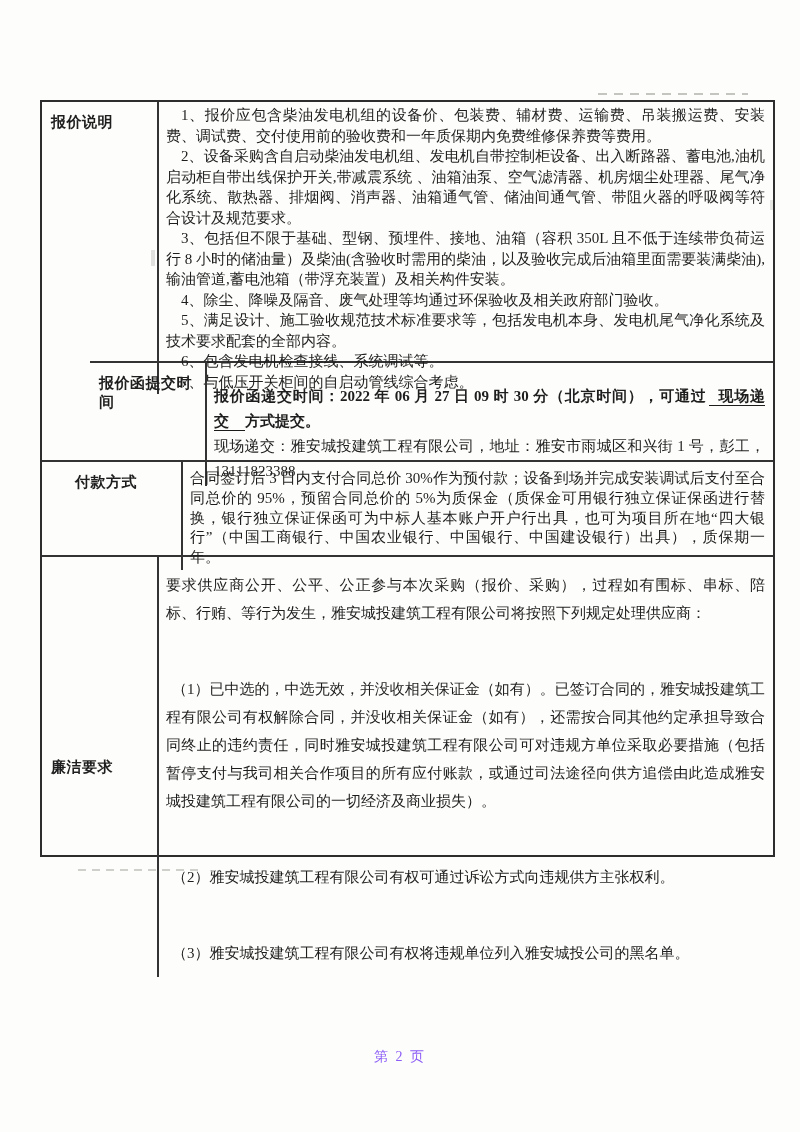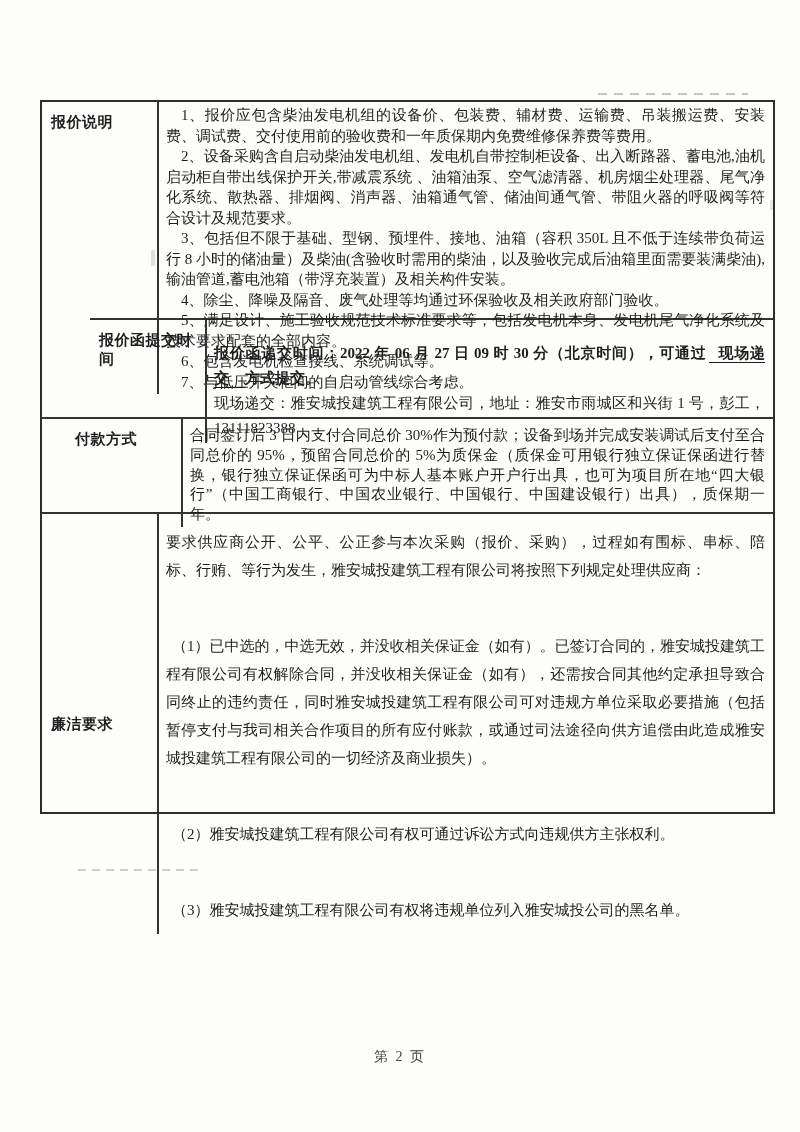--- a/index.html
+++ b/index.html
@@ -19,21 +19,21 @@
   .t-row { display:grid; grid-template-columns:117px 1fr; }
   .t-row + .t-row { border-top:2px solid #333; }
   .label-cell {
     border-right:2px solid #333;
     font-weight:bold; font-size:15px;
     padding:11px 2px 0 9px;
     letter-spacing:0.5px;
   }
   .label-center { display:flex; align-items:center; padding-top:0; }
   .content-cell { padding:3px 8px 2px 7px; font-size:15px; }
-  .row1 { height:216px; }
+  .row1 { height:259px; }
   .row2 { height:99px;margin-left:48px; }
   .row3 { height:95px;padding-left:24px; }
   .row4 { height:300px; }
   .row1 .content-cell p {
     line-height:20.5px; text-indent:15px; text-align:justify;
   }
   .row2 .content-cell { padding-top:21px; }
   .row2 .content-cell p { line-height:25px; text-align:justify; }
   .bold-line { font-weight:bold; }
   .underlined {
@@ -44,21 +44,21 @@
   }
   .row3 .content-cell { padding-top:7px; }
   .row3 .content-cell p { line-height:19.8px; text-align:justify; }
   .row4 .content-cell { padding-top:14px; }
   .row4 .content-cell p {
     line-height:28px; text-align:justify; margin-bottom:8px;
   }
   .row4 .content-cell p.num { text-indent:6px;margin-top:48px; }
   .footer {
     position:absolute; left:0; top:1048px; width:100%;
-    text-align:center; font-size:14px; color:#404040; letter-spacing:2px;
+    text-align:center; font-size:14px; color:#8b5cf6; letter-spacing:2px;
   }
   
   .artifact { position:absolute; background:#c9c9c6; }
   .a1 { left:598px; top:93px; width:150px; height:2px;
         background:repeating-linear-gradient(90deg,#c4c4c0 0 9px,transparent 9px 16px); }
   .a2 { left:78px; top:869px; width:120px; height:2px;
         background:repeating-linear-gradient(90deg,#cfcfcb 0 8px,transparent 8px 14px); }
   .a3 { left:151px; top:250px; width:4px; height:16px; opacity:.55; }
   .a4 { left:770px; top:200px; width:3px; height:10px; opacity:.45; }
 </style>

